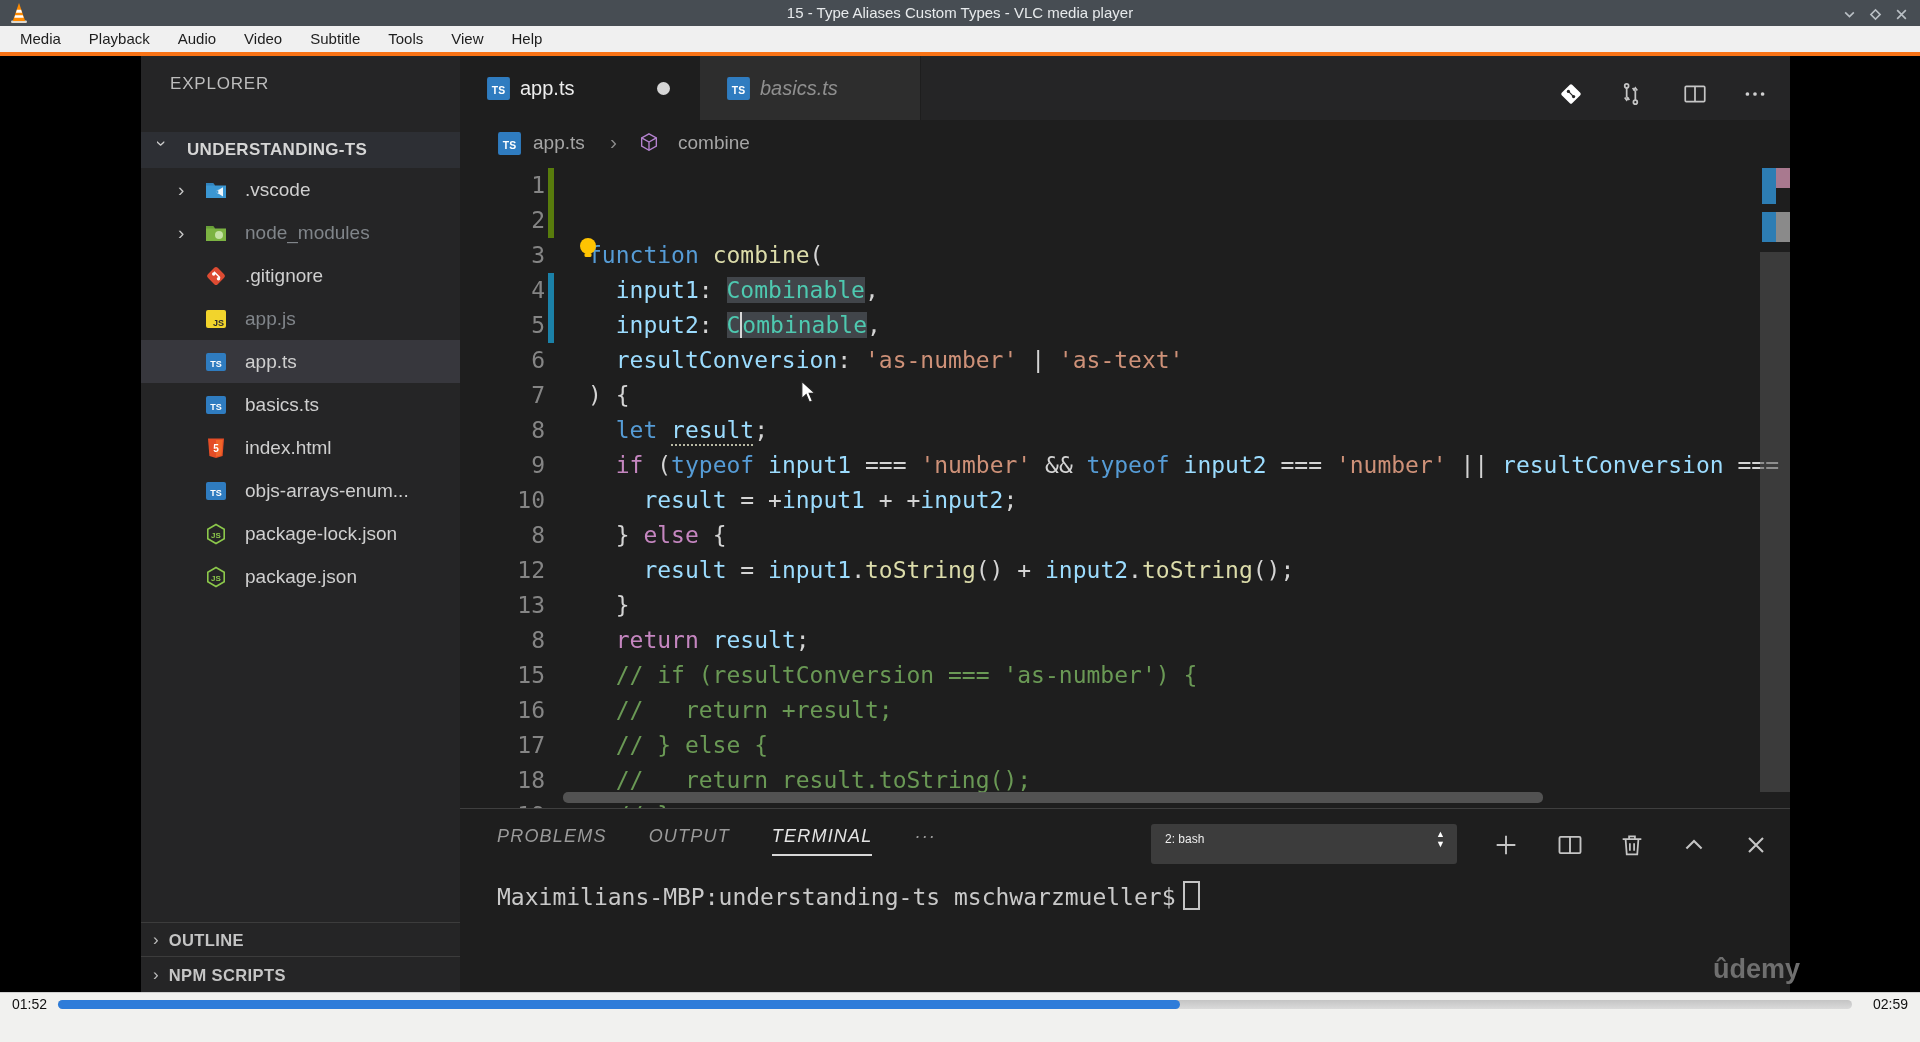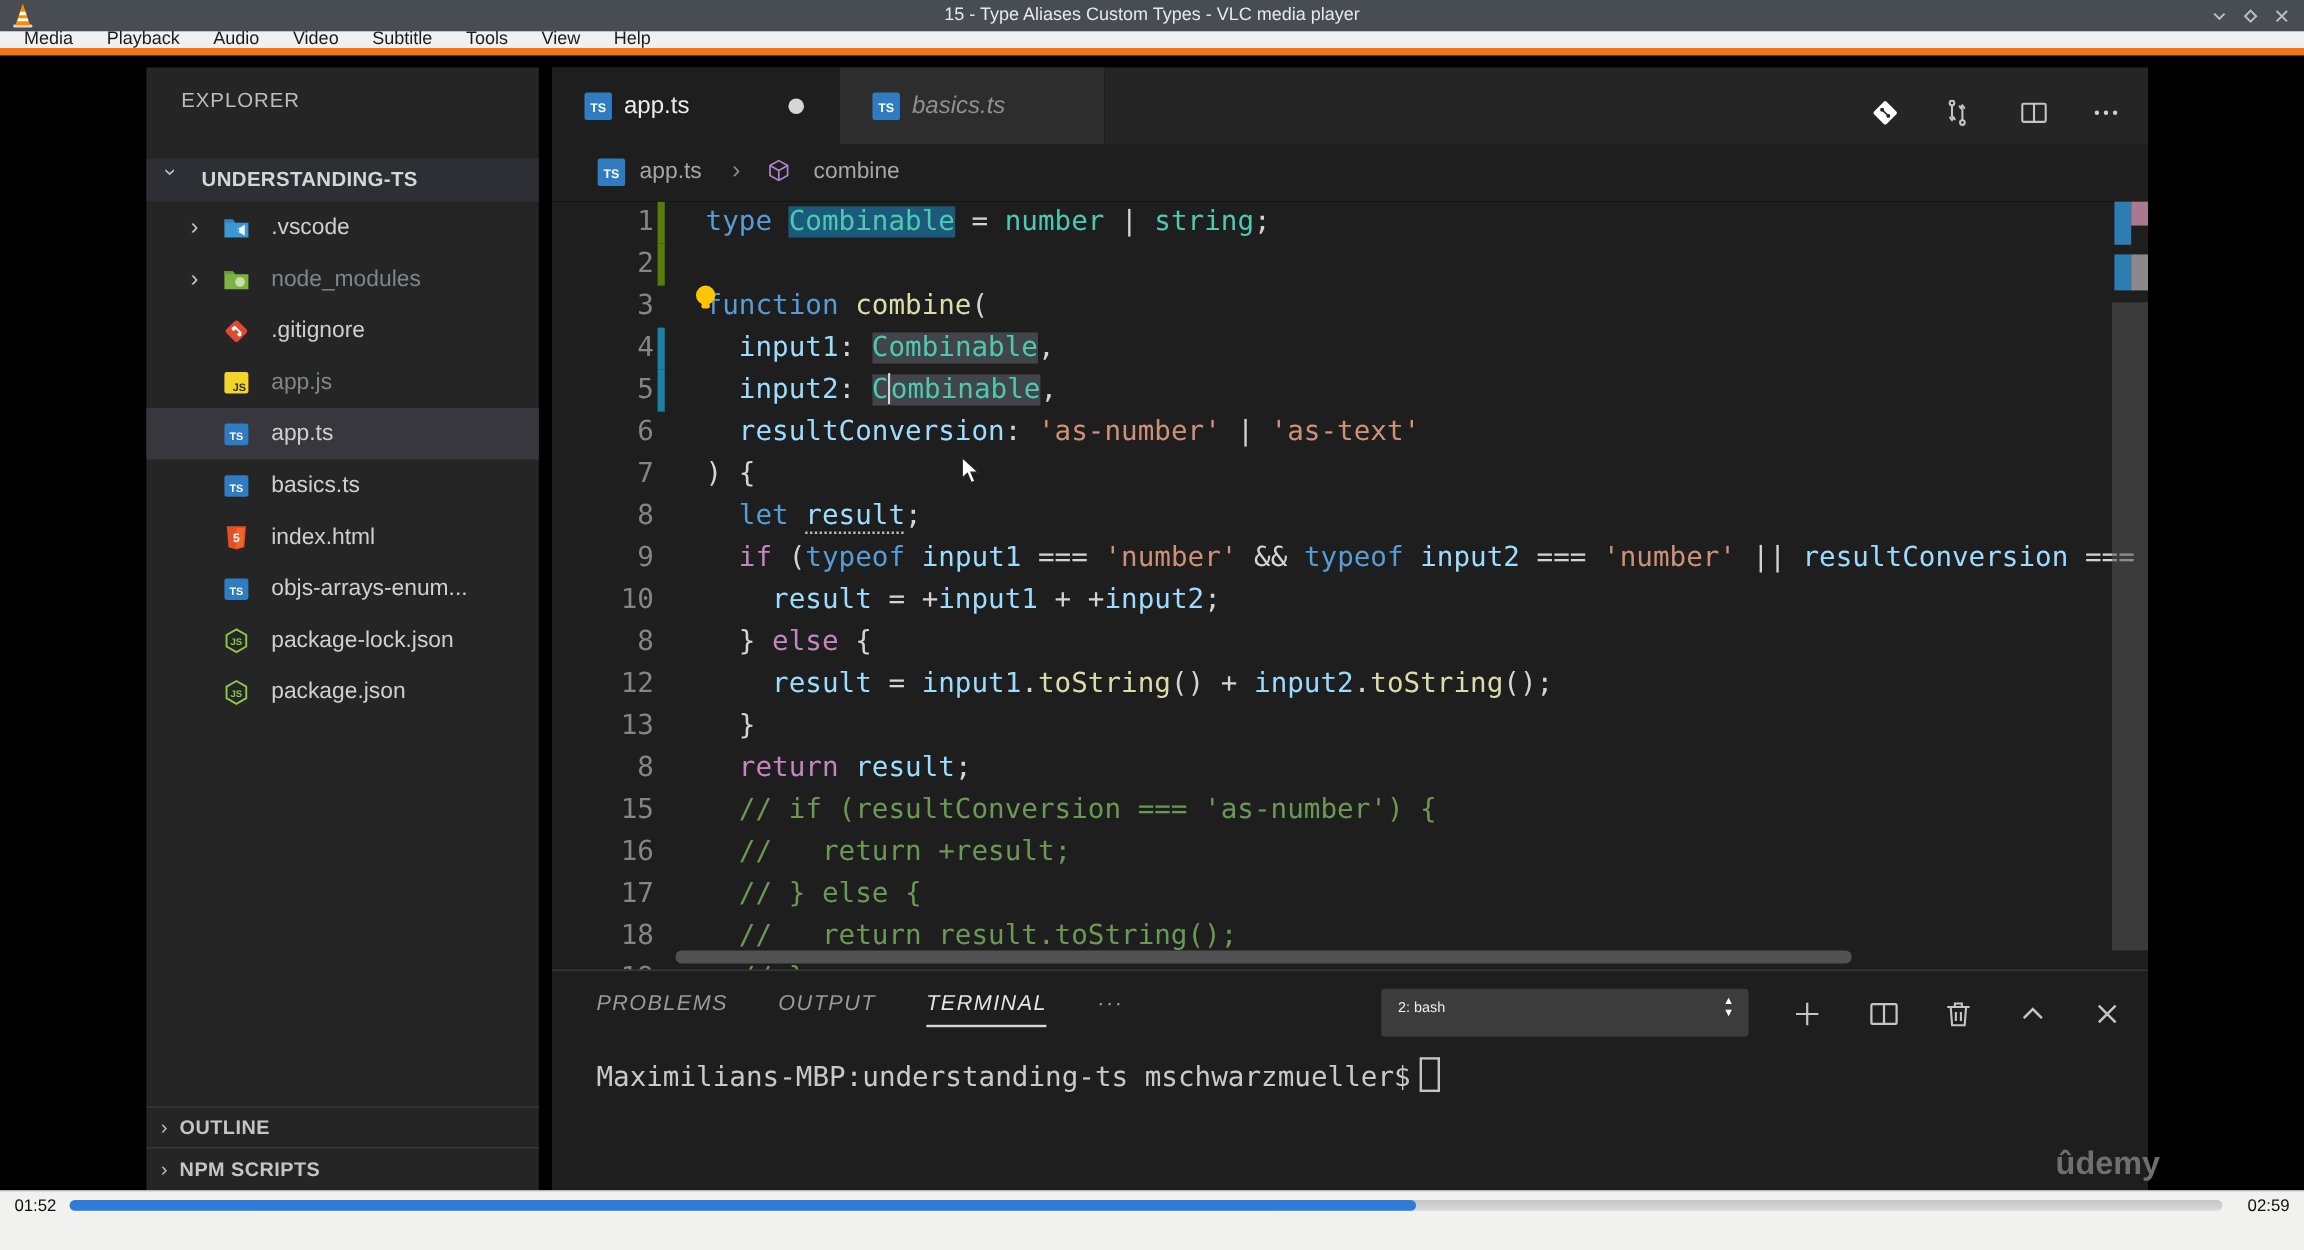--- a/index.html
+++ b/index.html
@@ -3,26 +3,26 @@
 <meta charset="utf-8">
 <style>
   html,body{margin:0;padding:0;background:#000;}
   .screen{position:relative;width:1920px;height:1042px;overflow:hidden;font-family:"Liberation Sans","DejaVu Sans",sans-serif;background:#000;}
   
   .titlebar{position:absolute;left:0;top:0;width:1920px;height:26px;background:#474d53;}
   .vlc-logo{position:absolute;left:9px;top:2px;width:20px;height:22px;}
   .title{position:absolute;left:0;top:0;width:100%;height:26px;line-height:26px;text-align:center;color:#e7eaec;font-size:15px;}
   .win-controls{position:absolute;right:12px;top:0;height:26px;display:flex;align-items:center;gap:13px;}
   .win-btn{width:13px;height:13px;display:inline-block;cursor:default;}
-  .menubar{position:absolute;left:0;top:26px;width:1920px;height:20px;background:#f0f0f0;display:flex;align-items:center;padding-left:6px;box-sizing:border-box;border-bottom:6px solid #f97316;}
+  .menubar{position:absolute;left:0;top:26px;width:1920px;height:30px;background:#f0f0f0;display:flex;align-items:center;padding-left:6px;box-sizing:border-box;border-bottom:4px solid #f97316;}
   .menu-item{padding:0 14px;font-size:15px;color:#1d1d1d;line-height:30px;}
   
   .video{position:absolute;left:0;top:56px;width:1920px;height:936px;background:#000;overflow:hidden;}
   
-  .sidebar{position:absolute;left:122px;top:0;width:327px;height:936px;background:#252526;}
+  .sidebar{position:absolute;left:141px;top:0;width:327px;height:936px;background:#252526;}
   .explorer-title{position:absolute;left:29px;top:18px;font-size:17px;letter-spacing:.8px;color:#bdbdbd;}
   .tree-header{position:absolute;left:0;top:76px;width:327px;height:36px;background:#2d2f34;display:flex;align-items:center;}
   .tree-header .chev{margin-left:10px;width:20px;color:#cccccc;font-size:18px;transform:rotate(90deg);display:inline-block;}
   .tree-header .lbl{margin-left:16px;font-size:17px;font-weight:bold;letter-spacing:.3px;color:#d6d6d6;}
   .file-list{position:absolute;left:0;top:112px;width:327px;}
   .file-row{height:43px;display:flex;align-items:center;position:relative;}
   .file-row.selected{background:#37373d;}
   .file-row .chev{position:absolute;left:37px;width:18px;color:#c5c5c5;font-size:19px;}
   .file-row .ficon{position:absolute;left:64px;width:22px;height:22px;text-align:right;}
   .file-row .flabel{position:absolute;left:104px;font-size:19px;color:#cfcfcf;white-space:nowrap;}
@@ -269,21 +269,21 @@
       <span class="btxt" style="left:73px;">app.ts</span>
       <span class="bsep">›</span>
       <span class="cube"><svg width="22" height="22" viewBox="0 0 24 24" fill="none" stroke="#b583d0" stroke-width="1.5">
             <path d="M12 2l8 4.5v9L12 20l-8-4.5v-9z"></path>
             <path d="M4 6.5l8 4.5 8-4.5M12 11v9"></path>
           </svg></span>
       <span class="btxt" style="left:218px;">combine</span>
     </div>
 
     <div class="code">
-        <div class="code-line"><span class="ln">1</span><span class="bar green"></span><span class="lt"><span class="tk-kw">type</span><span class="tk-pun"> </span><span class="tk-type tk-sel">Combinable</span><span class="tk-pun"> = </span><span class="tk-type">number</span><span class="tk-pun"> | </span><span class="tk-type">string</span><span class="tk-pun">;</span></span></div>
+        <div class="code-line"><span class="ln">1</span><span class="bar green"></span></div>
         <div class="code-line"><span class="ln">2</span><span class="bar green"></span><span class="lt"></span></div>
         <div class="code-line"><span class="ln">3</span><span class="bar "></span><span class="lt"><span class="tk-kw">function</span><span class="tk-pun"> </span><span class="tk-fn">combine</span><span class="tk-pun">(</span></span></div>
         <div class="code-line"><span class="ln">4</span><span class="bar blue"></span><span class="lt"><span class="tk-pun">  </span><span class="tk-var">input1</span><span class="tk-pun">: </span><span class="tk-type tk-word">Combinable</span><span class="tk-pun">,</span></span></div>
         <div class="code-line"><span class="ln">5</span><span class="bar blue"></span><span class="lt"><span class="tk-pun">  </span><span class="tk-var">input2</span><span class="tk-pun">: </span><span class="tk-type tk-word">C</span><span class="tk-caret"></span><span class="tk-type tk-word">ombinable</span><span class="tk-pun">,</span></span></div>
         <div class="code-line"><span class="ln">6</span><span class="bar "></span><span class="lt"><span class="tk-pun">  </span><span class="tk-var">resultConversion</span><span class="tk-pun">: </span><span class="tk-str">'as-number'</span><span class="tk-pun"> | </span><span class="tk-str">'as-text'</span></span></div>
         <div class="code-line"><span class="ln">7</span><span class="bar "></span><span class="lt"><span class="tk-pun">) {</span></span></div>
         <div class="code-line"><span class="ln">8</span><span class="bar "></span><span class="lt"><span class="tk-pun">  </span><span class="tk-kw">let</span><span class="tk-pun"> </span><span class="tk-var tk-dots">result</span><span class="tk-pun">;</span></span></div>
         <div class="code-line"><span class="ln">9</span><span class="bar "></span><span class="lt"><span class="tk-pun">  </span><span class="tk-ctl">if</span><span class="tk-pun"> (</span><span class="tk-kw">typeof</span><span class="tk-pun"> </span><span class="tk-var">input1</span><span class="tk-pun"> === </span><span class="tk-str">'number'</span><span class="tk-pun"> &amp;&amp; </span><span class="tk-kw">typeof</span><span class="tk-pun"> </span><span class="tk-var">input2</span><span class="tk-pun"> === </span><span class="tk-str">'number'</span><span class="tk-pun"> || </span><span class="tk-var">resultConversion</span><span class="tk-pun"> ===</span></span></div>
         <div class="code-line"><span class="ln">10</span><span class="bar "></span><span class="lt"><span class="tk-pun">    </span><span class="tk-var">result</span><span class="tk-pun"> = +</span><span class="tk-var">input1</span><span class="tk-pun"> + +</span><span class="tk-var">input2</span><span class="tk-pun">;</span></span></div>
         <div class="code-line"><span class="ln">8</span><span class="bar "></span><span class="lt"><span class="tk-pun">  } </span><span class="tk-ctl">else</span><span class="tk-pun"> {</span></span></div>

